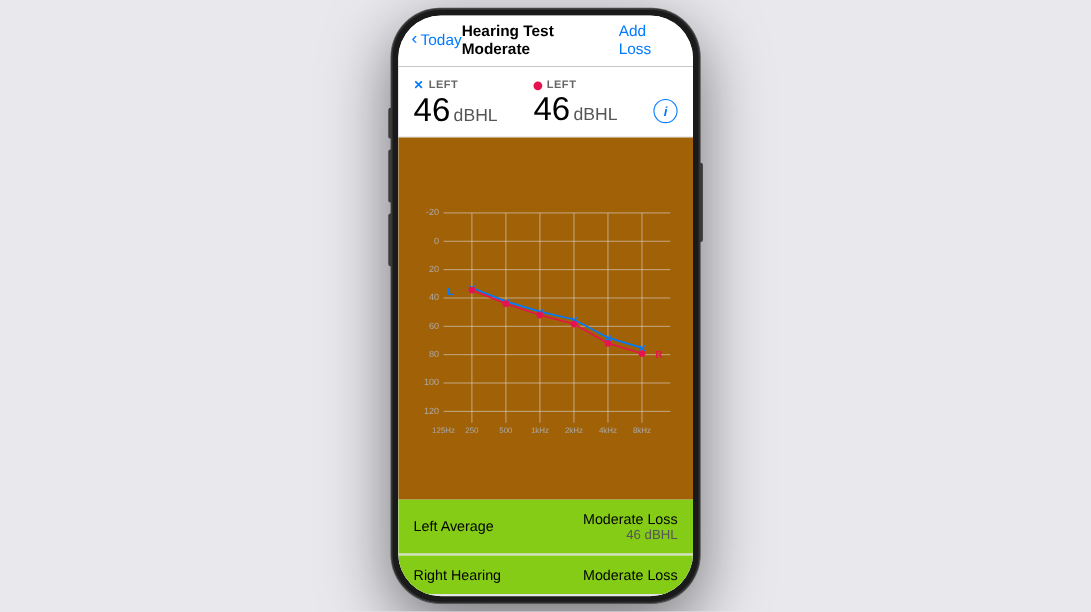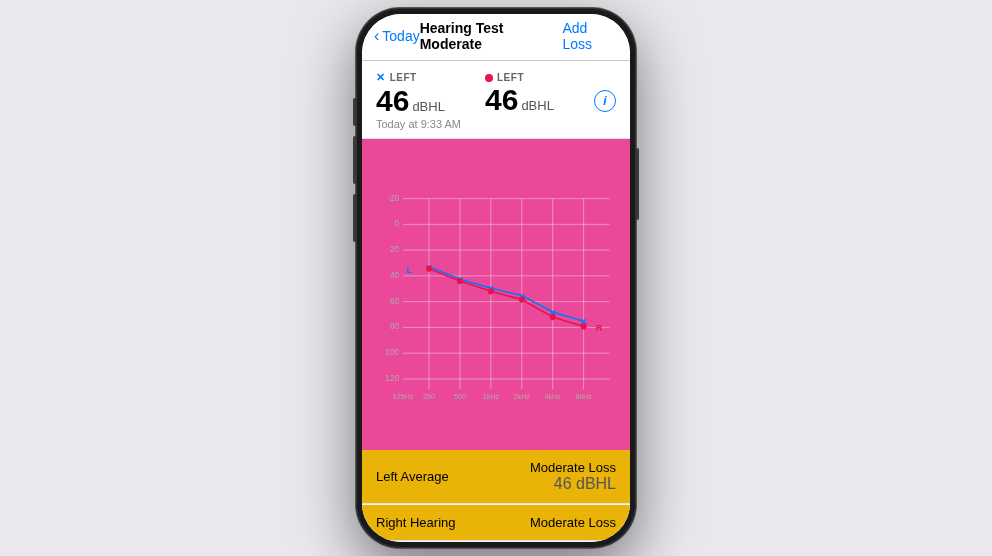--- a/index.html
+++ b/index.html
@@ -192,27 +192,27 @@
 
     .ear-marker-dot {
       width: 8px;
       height: 8px;
       background: #e5144e;
       border-radius: 50%;
     }
 
     .ear-value {
       font-size: 30px;
-      font-weight: 700;
+      font-weight: 400;
       color: #000;
       line-height: 1;
     }
 
     .ear-unit {
-      font-size: 13px;
+      font-size: 16px;
       font-weight: 400;
       color: #555;
     }
 
     .readings-row {
       display: flex;
       align-items: center;
     }
 
     .info-btn {
@@ -234,40 +234,40 @@
     }
 
     .date-label {
       font-size: 11px;
       color: #888;
       margin-top: 2px;
     }
 
     
     .chart-area {
-      background: #ec4899;
+      background: #a16207;
       flex: 1;
       padding: 6px 0 2px 0;
       position: relative;
       overflow: hidden;
     }
 
     svg.audiogram {
       width: 100%;
       height: 100%;
     }
 
     
     .summary-section {
       background: #f2f2f7;
       padding: 0;
     }
 
     .summary-row {
-      background: #eab308;
+      background: #84cc16;
       display: flex;
       justify-content: space-between;
       align-items: center;
       padding: 10px 14px;
       border-bottom: 0.5px solid #e0e0e5;
       margin-bottom: 1px;
     }
 
     .summary-label {
       font-size: 13px;
@@ -278,21 +278,21 @@
       text-align: right;
     }
 
     .summary-value-title {
       font-size: 13px;
       font-weight: 400;
       color: #000;
     }
 
     .summary-value-sub {
-      font-size: 16px;
+      font-size: 12px;
       color: #555;
     }
 
     
     .side-btn-left {
       position: absolute;
       left: -3px;
       top: 90px;
       width: 3px;
       height: 28px;
@@ -367,21 +367,20 @@
               <div class="ear-marker-dot"></div>
               <span>LEFT</span>
             </div>
             <div style="display:flex;align-items:baseline;gap:3px">
               <span class="ear-value">46</span>
               <span class="ear-unit">dBHL</span>
             </div>
           </div>
           <div class="info-btn">i</div>
         </div>
-        <div class="date-label">Today at 9:33 AM</div>
       </div>
 
       <div class="chart-area">
         <svg class="audiogram" viewBox="0 0 260 230">
 
           <line x1="40" y1="20" x2="240" y2="20" stroke="#e0e0e5" stroke-width="0.5"></line>
           <line x1="40" y1="45" x2="240" y2="45" stroke="#e0e0e5" stroke-width="0.5"></line>
           <line x1="40" y1="70" x2="240" y2="70" stroke="#e0e0e5" stroke-width="0.5"></line>
           <line x1="40" y1="95" x2="240" y2="95" stroke="#e0e0e5" stroke-width="0.5"></line>
           <line x1="40" y1="120" x2="240" y2="120" stroke="#e0e0e5" stroke-width="0.5"></line>

